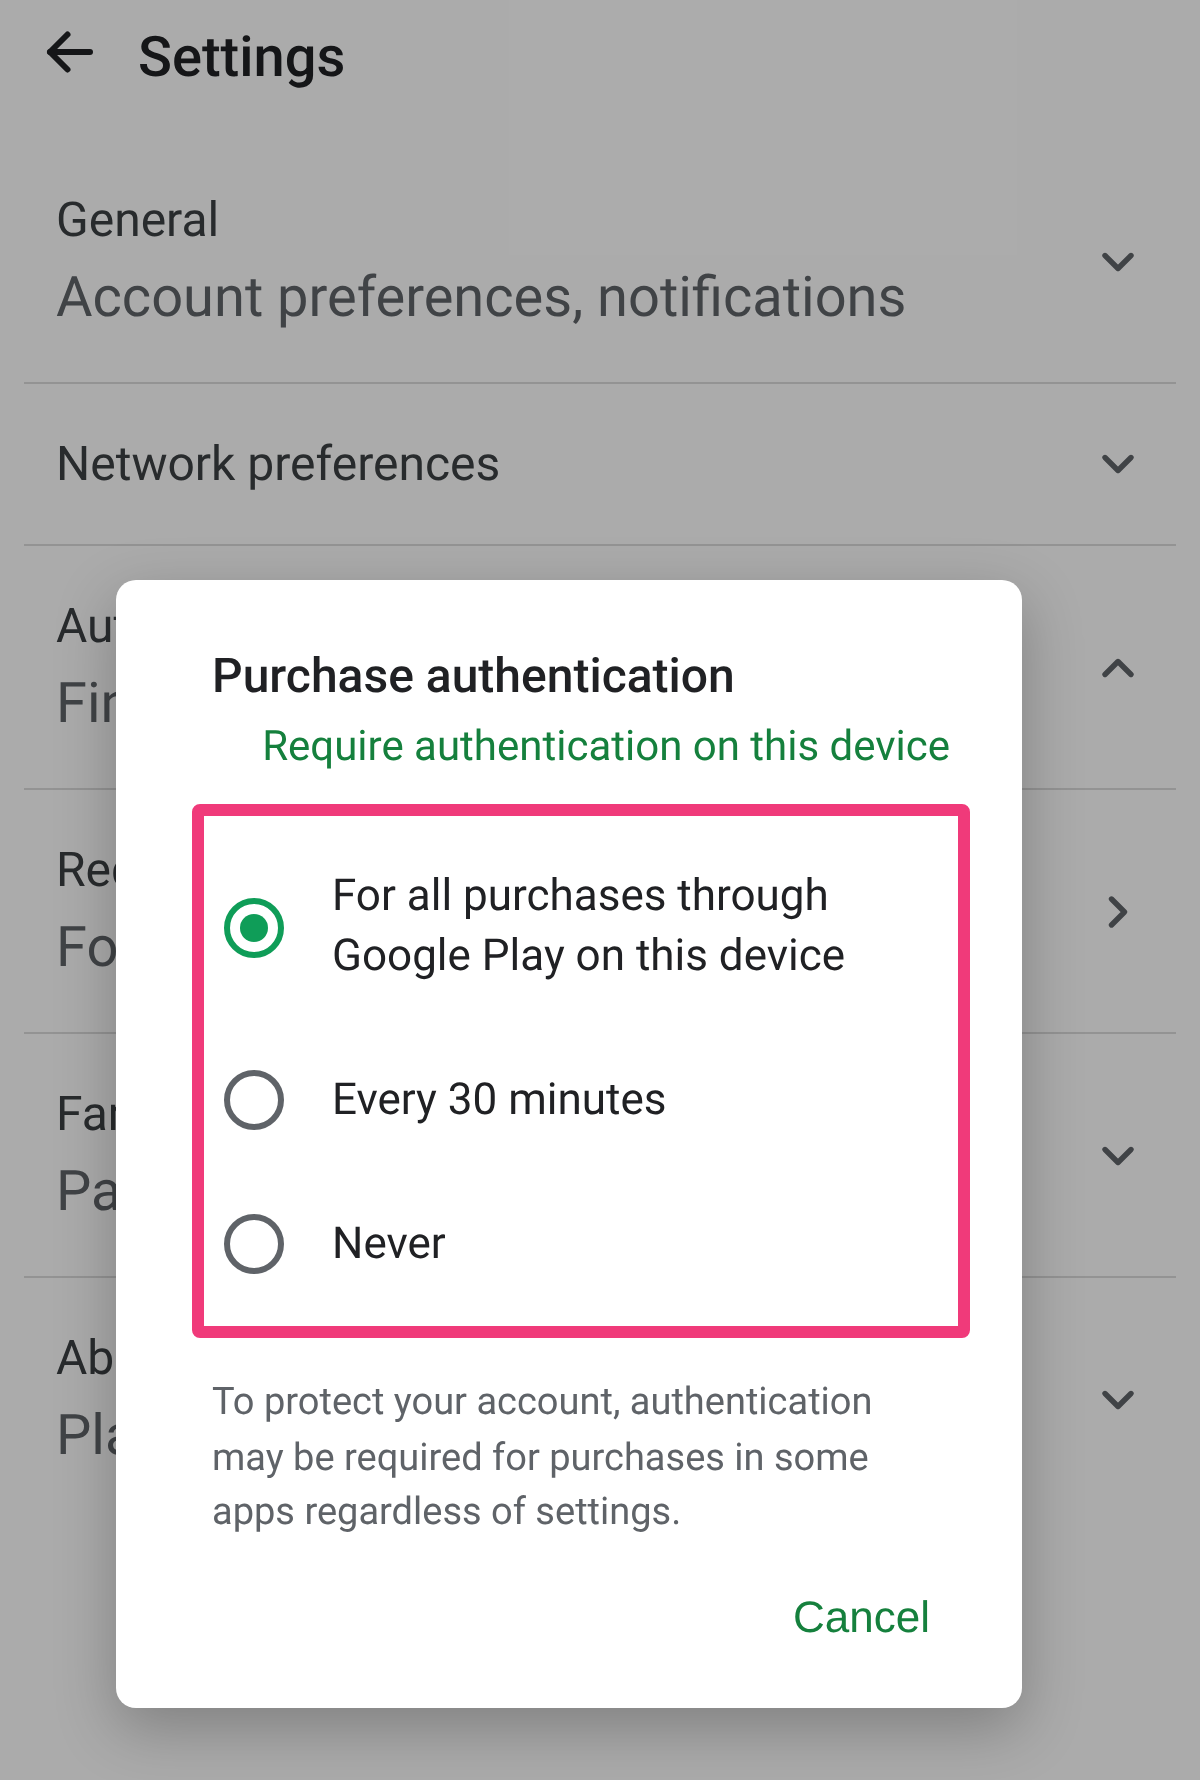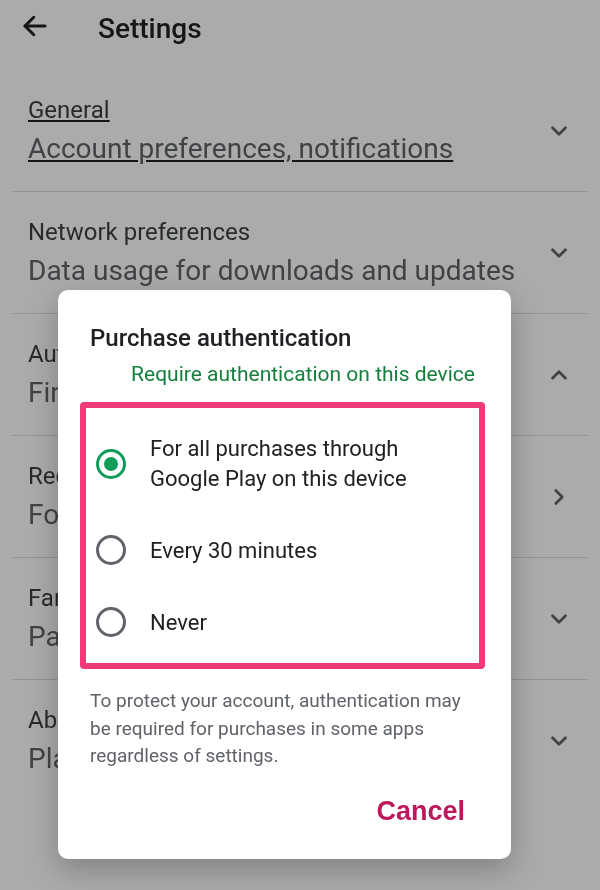--- a/index.html
+++ b/index.html
@@ -18,48 +18,48 @@
       color: #202124;
       position: relative;
     }
     .topbar {
       display: flex;
       align-items: center;
       height: 56px;
       padding: 0 12px;
     }
     .topbar .back { padding: 8px; display:flex; align-items:center; justify-content:center;}
-    .topbar .title { font-size: 28px; font-weight: 500; margin-left: 40px; }
+    .topbar .title { font-size: 28px; font-weight: 500; margin-left: 11px; }
     .list { padding: 0 12px; }
     .row {
       padding: 26px 16px;
       border-bottom: 1px solid #d9d9d9;
       display: flex;
       align-items: center;
       justify-content: space-between;
     }
-    .row:first-child { border-top: none; padding-top: 40px; text-decoration: underline;}
+    .row:first-child { border-top: none; padding-top: 40px;}
     .row-text { display:flex; flex-direction:column; gap:8px; }
     .row .primary { font-size: 24px; color:#3c4043; }
     .row .secondary { font-size: 28px; color: #5f6368; }
     .chev { flex: 0 0 auto; margin-left: 16px; display:flex; }
     .scrim {
       position: absolute;
       inset: 0;
       background: rgba(0,0,0,0.32);
     }
     .dialog {
       position: absolute;
       left: 58px;
       top: 290px;
       width: 453px;
       background: #ffffff;
       border-radius: 10px;
       box-shadow: 0 10px 30px rgba(0,0,0,0.25);
-      padding: 34px 36px 24px 32px;
+      padding: 34px 36px 24px 48px;
     }
     .dialog .d-title { font-size: 24px; font-weight: 500; color:#202124; margin-bottom: 10px; }
     .dialog .d-sub { font-size: 21px; color:#15803d; margin-bottom: 16px; text-align: right;}
     .highlight-box {
       border: 6px solid #f03a7a;
       border-radius: 4px;
       padding: 14px 10px 14px 10px;
       margin: 0 -10px 18px -10px;
     }
     .option {
@@ -77,23 +77,23 @@
     }
     .radio.selected { border-color:#0f9d58; }
     .radio.selected::after {
       content:""; width:14px; height:14px; border-radius:50%;
       background:#0f9d58;
     }
     .option-label { font-size: 22px; color:#202124; line-height:1.35; }
     .d-footnote { font-size: 19px; color:#5f6368; line-height:1.45; margin-bottom: 18px;}
     .d-actions { display:flex; justify-content:flex-end; }
     .cancel-btn {
-      font-size: 27px;
-      font-weight: 700;
-      color: #be185d;
+      font-size: 22px;
+      font-weight: 400;
+      color: #15803d;
       background:none; border:none;
       padding: 8px 10px;
       cursor:pointer;
     }
   </style>
 </head>
 <body>
 
 <div class="screen">
   <div class="topbar">
@@ -117,21 +117,20 @@
       <span class="chev">
         <svg width="26" height="26" viewBox="0 0 24 24" fill="none" stroke="#5f6368" stroke-width="2.5" stroke-linecap="round" stroke-linejoin="round">
             <polyline points="6 9 12 15 18 9"></polyline>
           </svg>
       </span>
     </div>
 
     <div class="row">
       <div class="row-text">
         <div class="primary">Network preferences</div>
-        <div class="secondary">Data usage for downloads and updates</div>
       </div>
       <span class="chev">
         <svg width="26" height="26" viewBox="0 0 24 24" fill="none" stroke="#5f6368" stroke-width="2.5" stroke-linecap="round" stroke-linejoin="round">
             <polyline points="6 9 12 15 18 9"></polyline>
           </svg>
       </span>
     </div>
 
     <div class="row">
       <div class="row-text">

